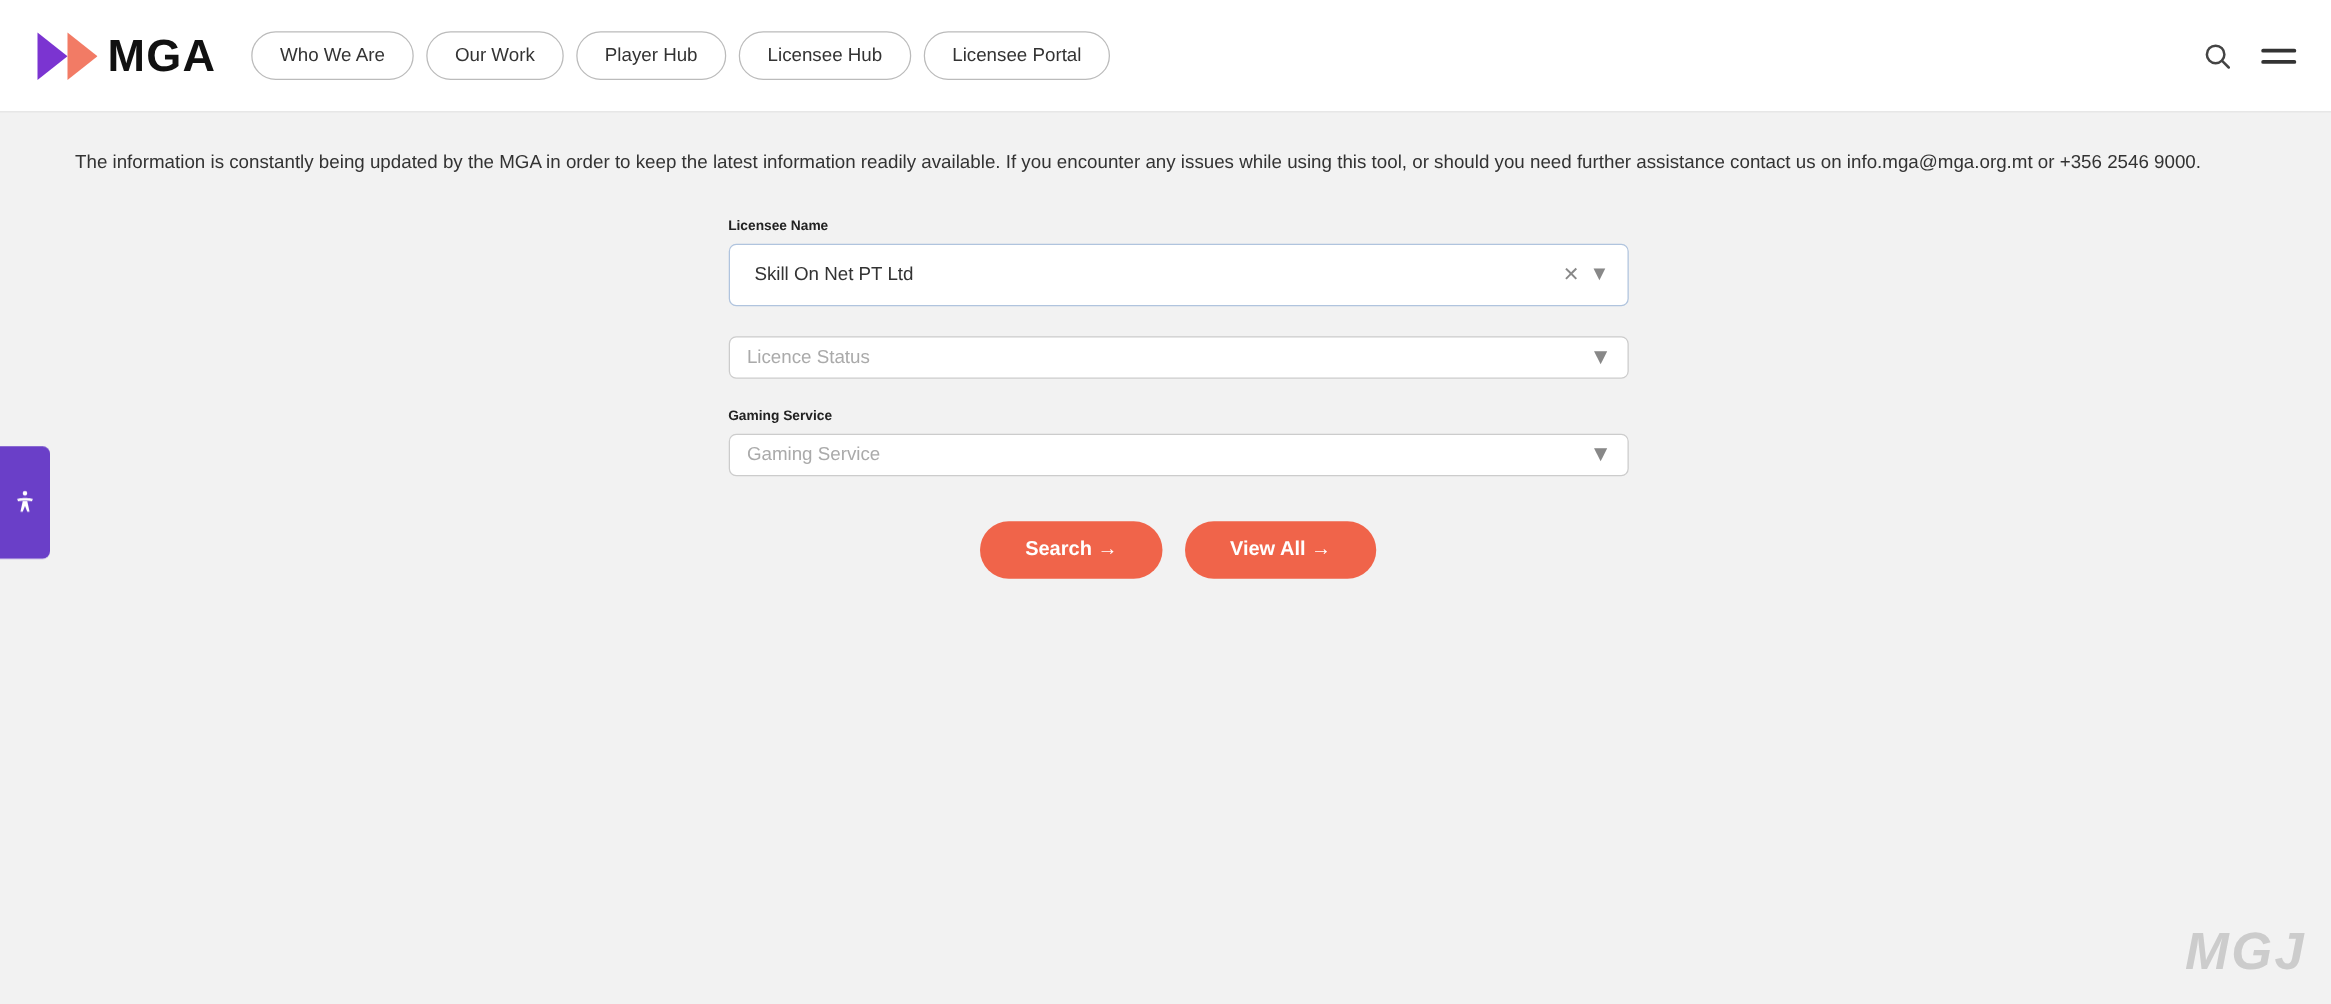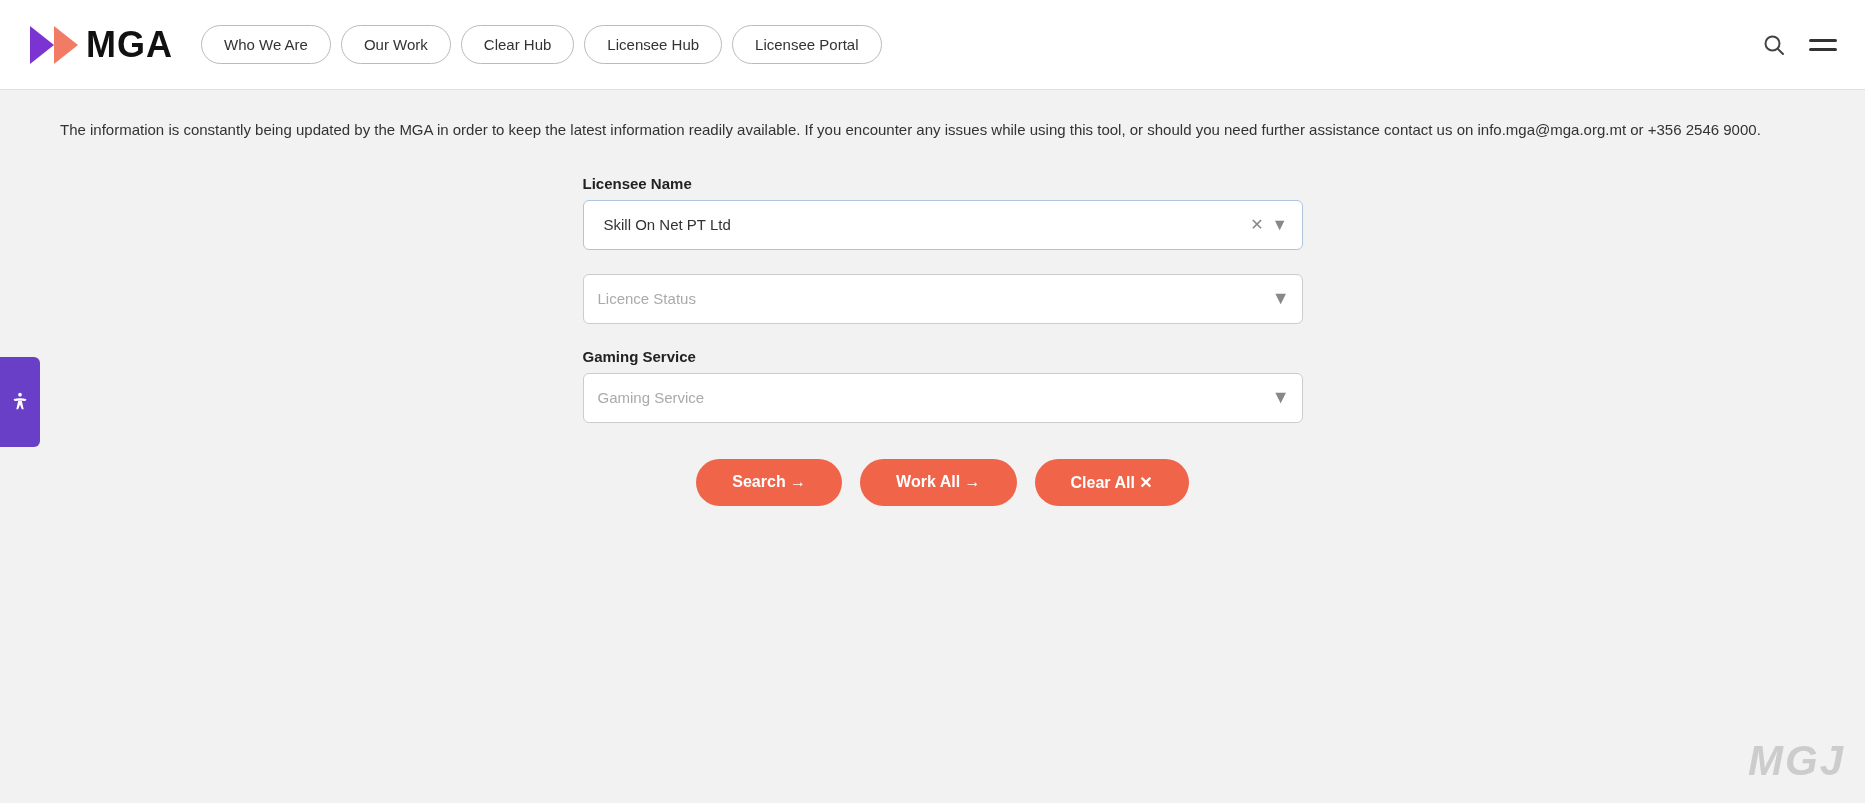--- a/index.html
+++ b/index.html
@@ -124,21 +124,21 @@
     
     .form-area {
       max-width: 720px;
       margin: 32px auto 0 auto;
     }
     .form-group {
       margin-bottom: 24px;
     }
     .form-label {
       display: block;
-      font-size: 15px;
+      font-size: 11px;
       font-weight: 700;
       color: #222;
       margin-bottom: 8px;
     }
     .input-wrapper {
       position: relative;
       display: flex;
       align-items: center;
       background: #fff;
       border: 1.5px solid #b0c4de;
@@ -167,21 +167,21 @@
       font-size: 16px;
       color: #888;
       padding: 0 4px;
     }
 
     .select-wrapper {
       position: relative;
       background: #fff;
       border: 1.5px solid #ccc;
       border-radius: 6px;
-      height: 50px;
+      height: 34px;
       display: flex;
       align-items: center;
       padding: 0 14px;
       cursor: pointer;
     }
     .select-wrapper select {
       width: 100%;
       border: none;
       outline: none;
       font-size: 15px;
@@ -242,21 +242,21 @@
     <svg class="logo-icon" viewBox="0 0 54 54" xmlns="http://www.w3.org/2000/svg">
       <polygon points="6,8 30,27 6,46" fill="#7b34d1"></polygon>
       <polygon points="30,8 54,27 30,46" fill="#f0644a" opacity="0.85"></polygon>
     </svg>
     <span class="logo-text">MGA</span>
   </div>
 
   <nav class="nav-items">
     <button class="nav-btn">Who We Are</button>
     <button class="nav-btn">Our Work</button>
-    <button class="nav-btn">Clear Hub</button>
+    <button class="nav-btn">Player Hub</button>
     <button class="nav-btn">Licensee Hub</button>
     <button class="nav-btn">Licensee Portal</button>
   </nav>
 
   <div class="header-right">
     <button class="search-icon-btn" title="Search">
       <svg width="22" height="22" viewBox="0 0 22 22" fill="none" xmlns="http://www.w3.org/2000/svg">
         <circle cx="9.5" cy="9.5" r="7" stroke="#444" stroke-width="2"></circle>
         <line x1="14.9" y1="14.9" x2="20" y2="20" stroke="#444" stroke-width="2" stroke-linecap="round"></line>
       </svg>
@@ -309,20 +309,19 @@
           <option value="">Gaming Service</option>
           <option value="b2c">B2C</option>
           <option value="b2b">B2B</option>
         </select>
         <span class="select-chevron">▼</span>
       </div>
     </div>
 
     <div class="btn-row">
       <button class="action-btn">Search →</button>
-      <button class="action-btn">Work All →</button>
-      <button class="action-btn">Clear All ✕</button>
+      <button class="action-btn">View All →</button>
     </div>
 
   </div>
 </main>
 
 <div class="watermark">MGJ</div>
 
 </body></html>

